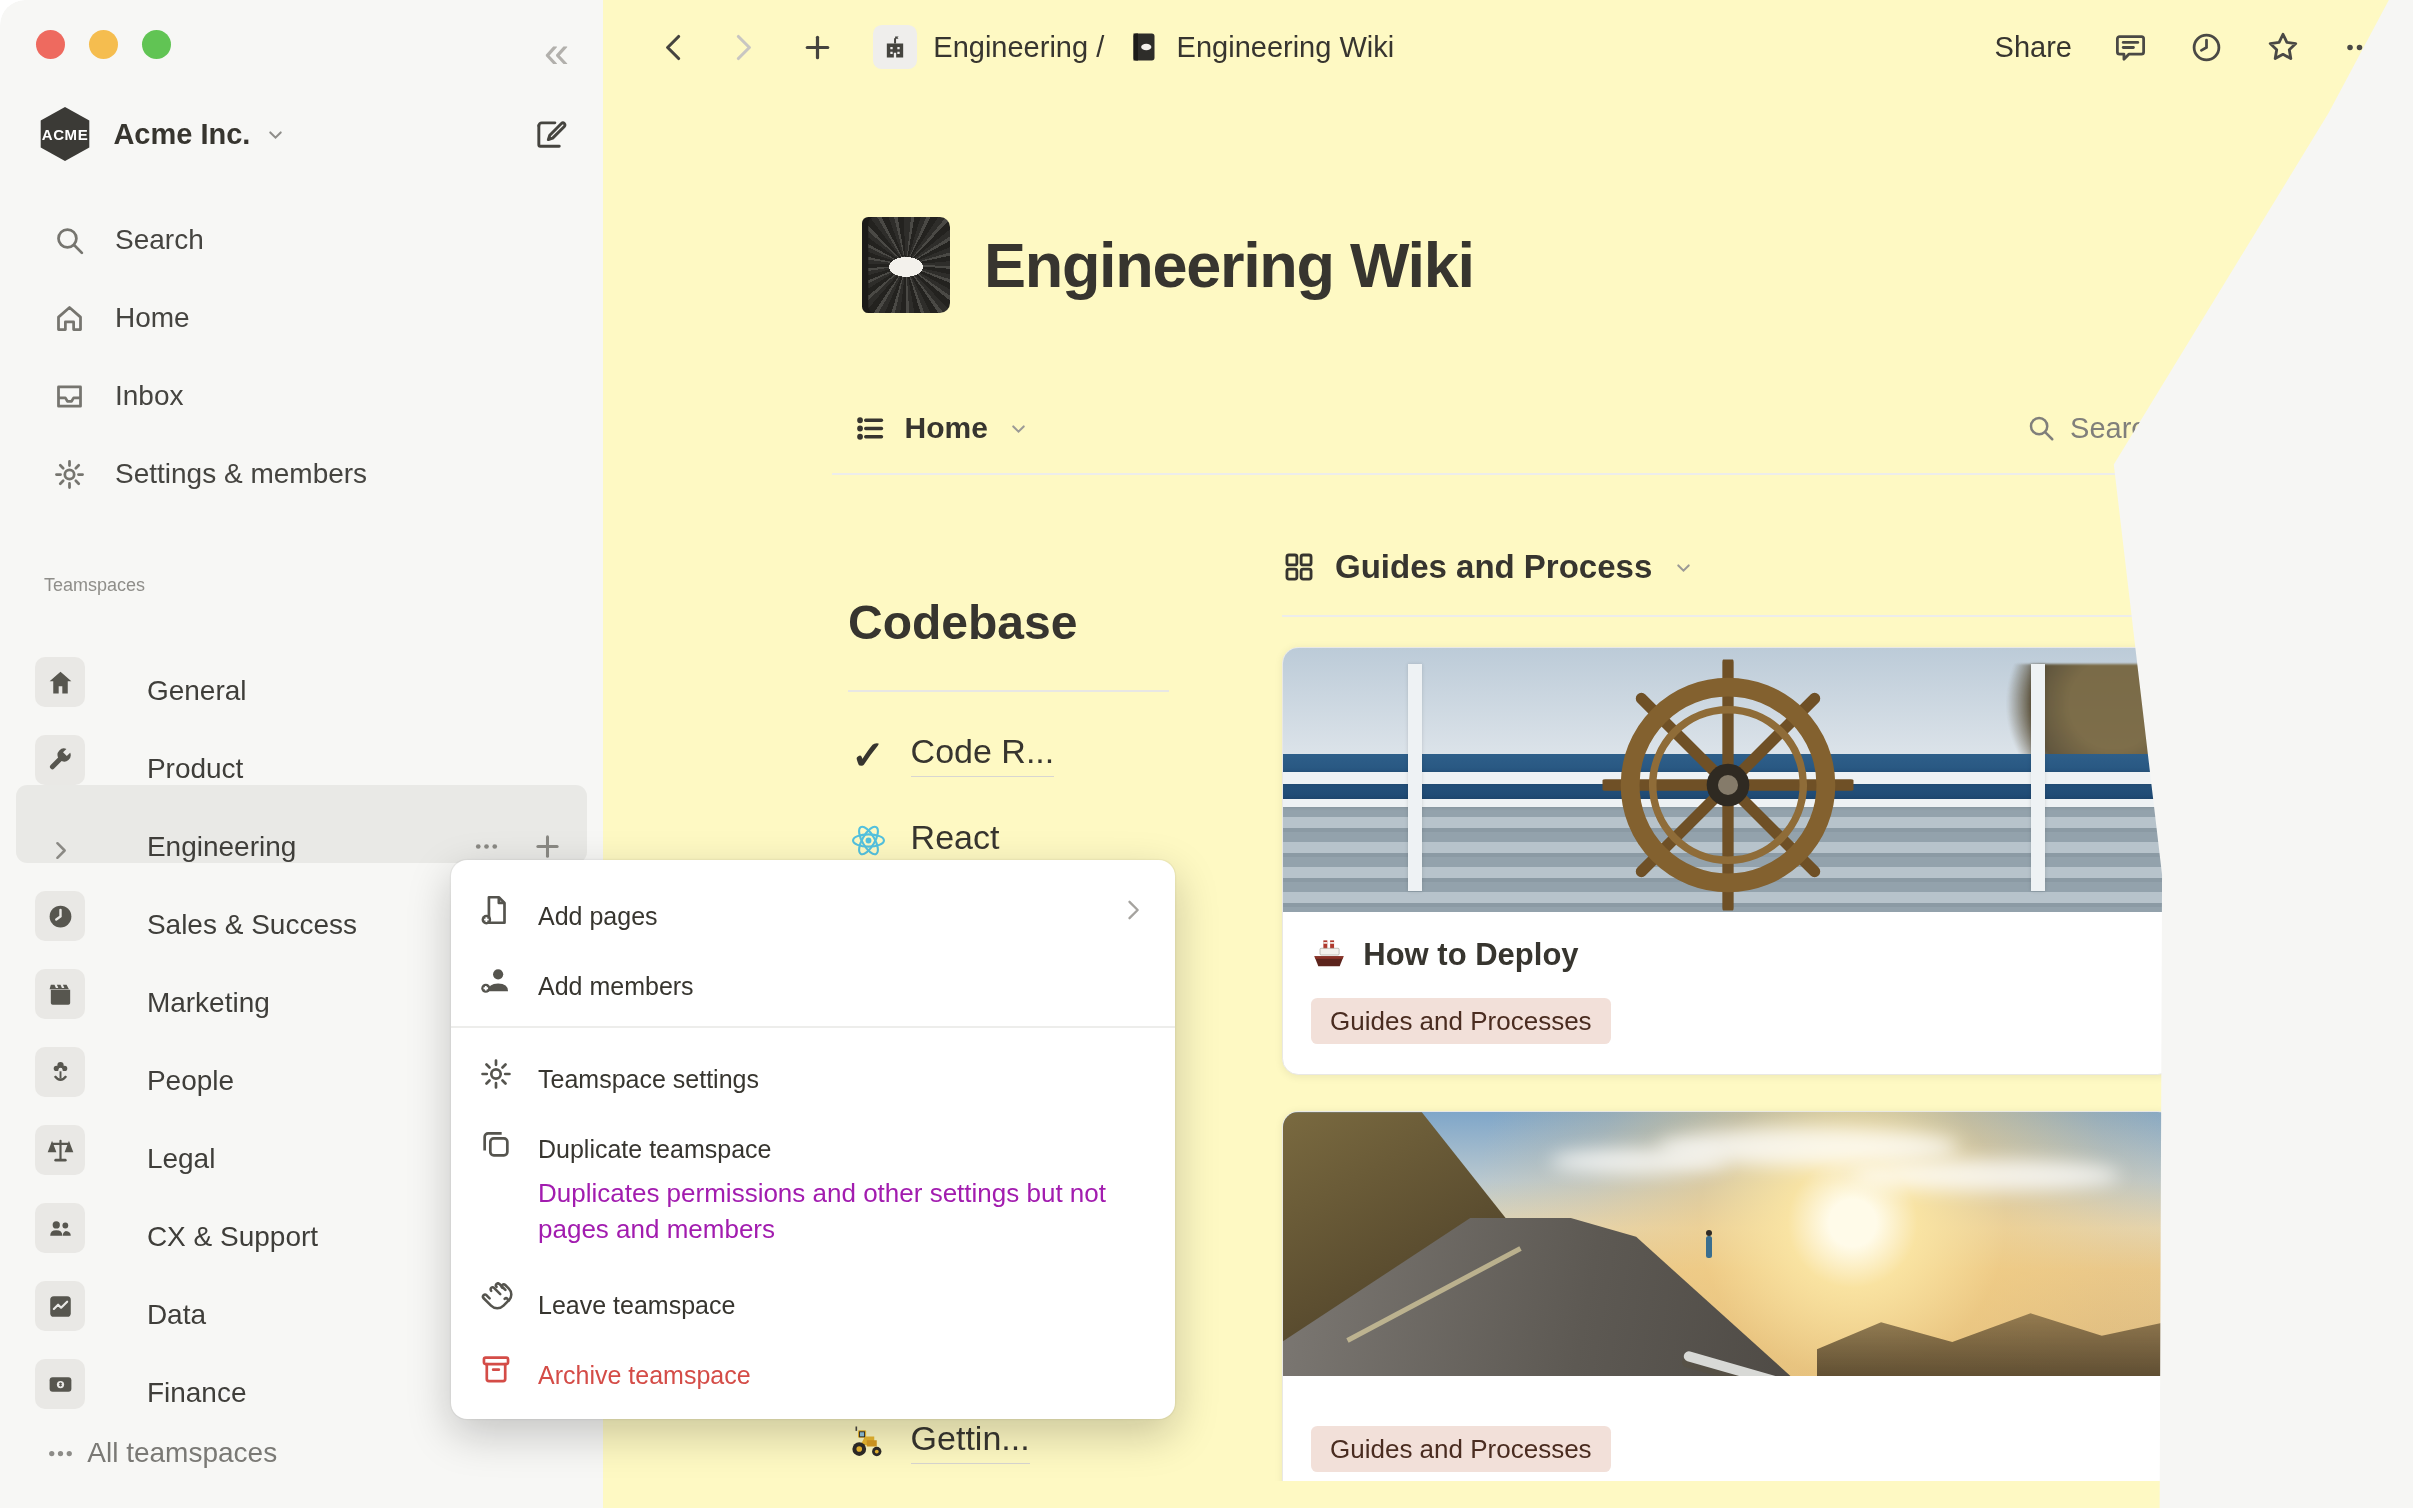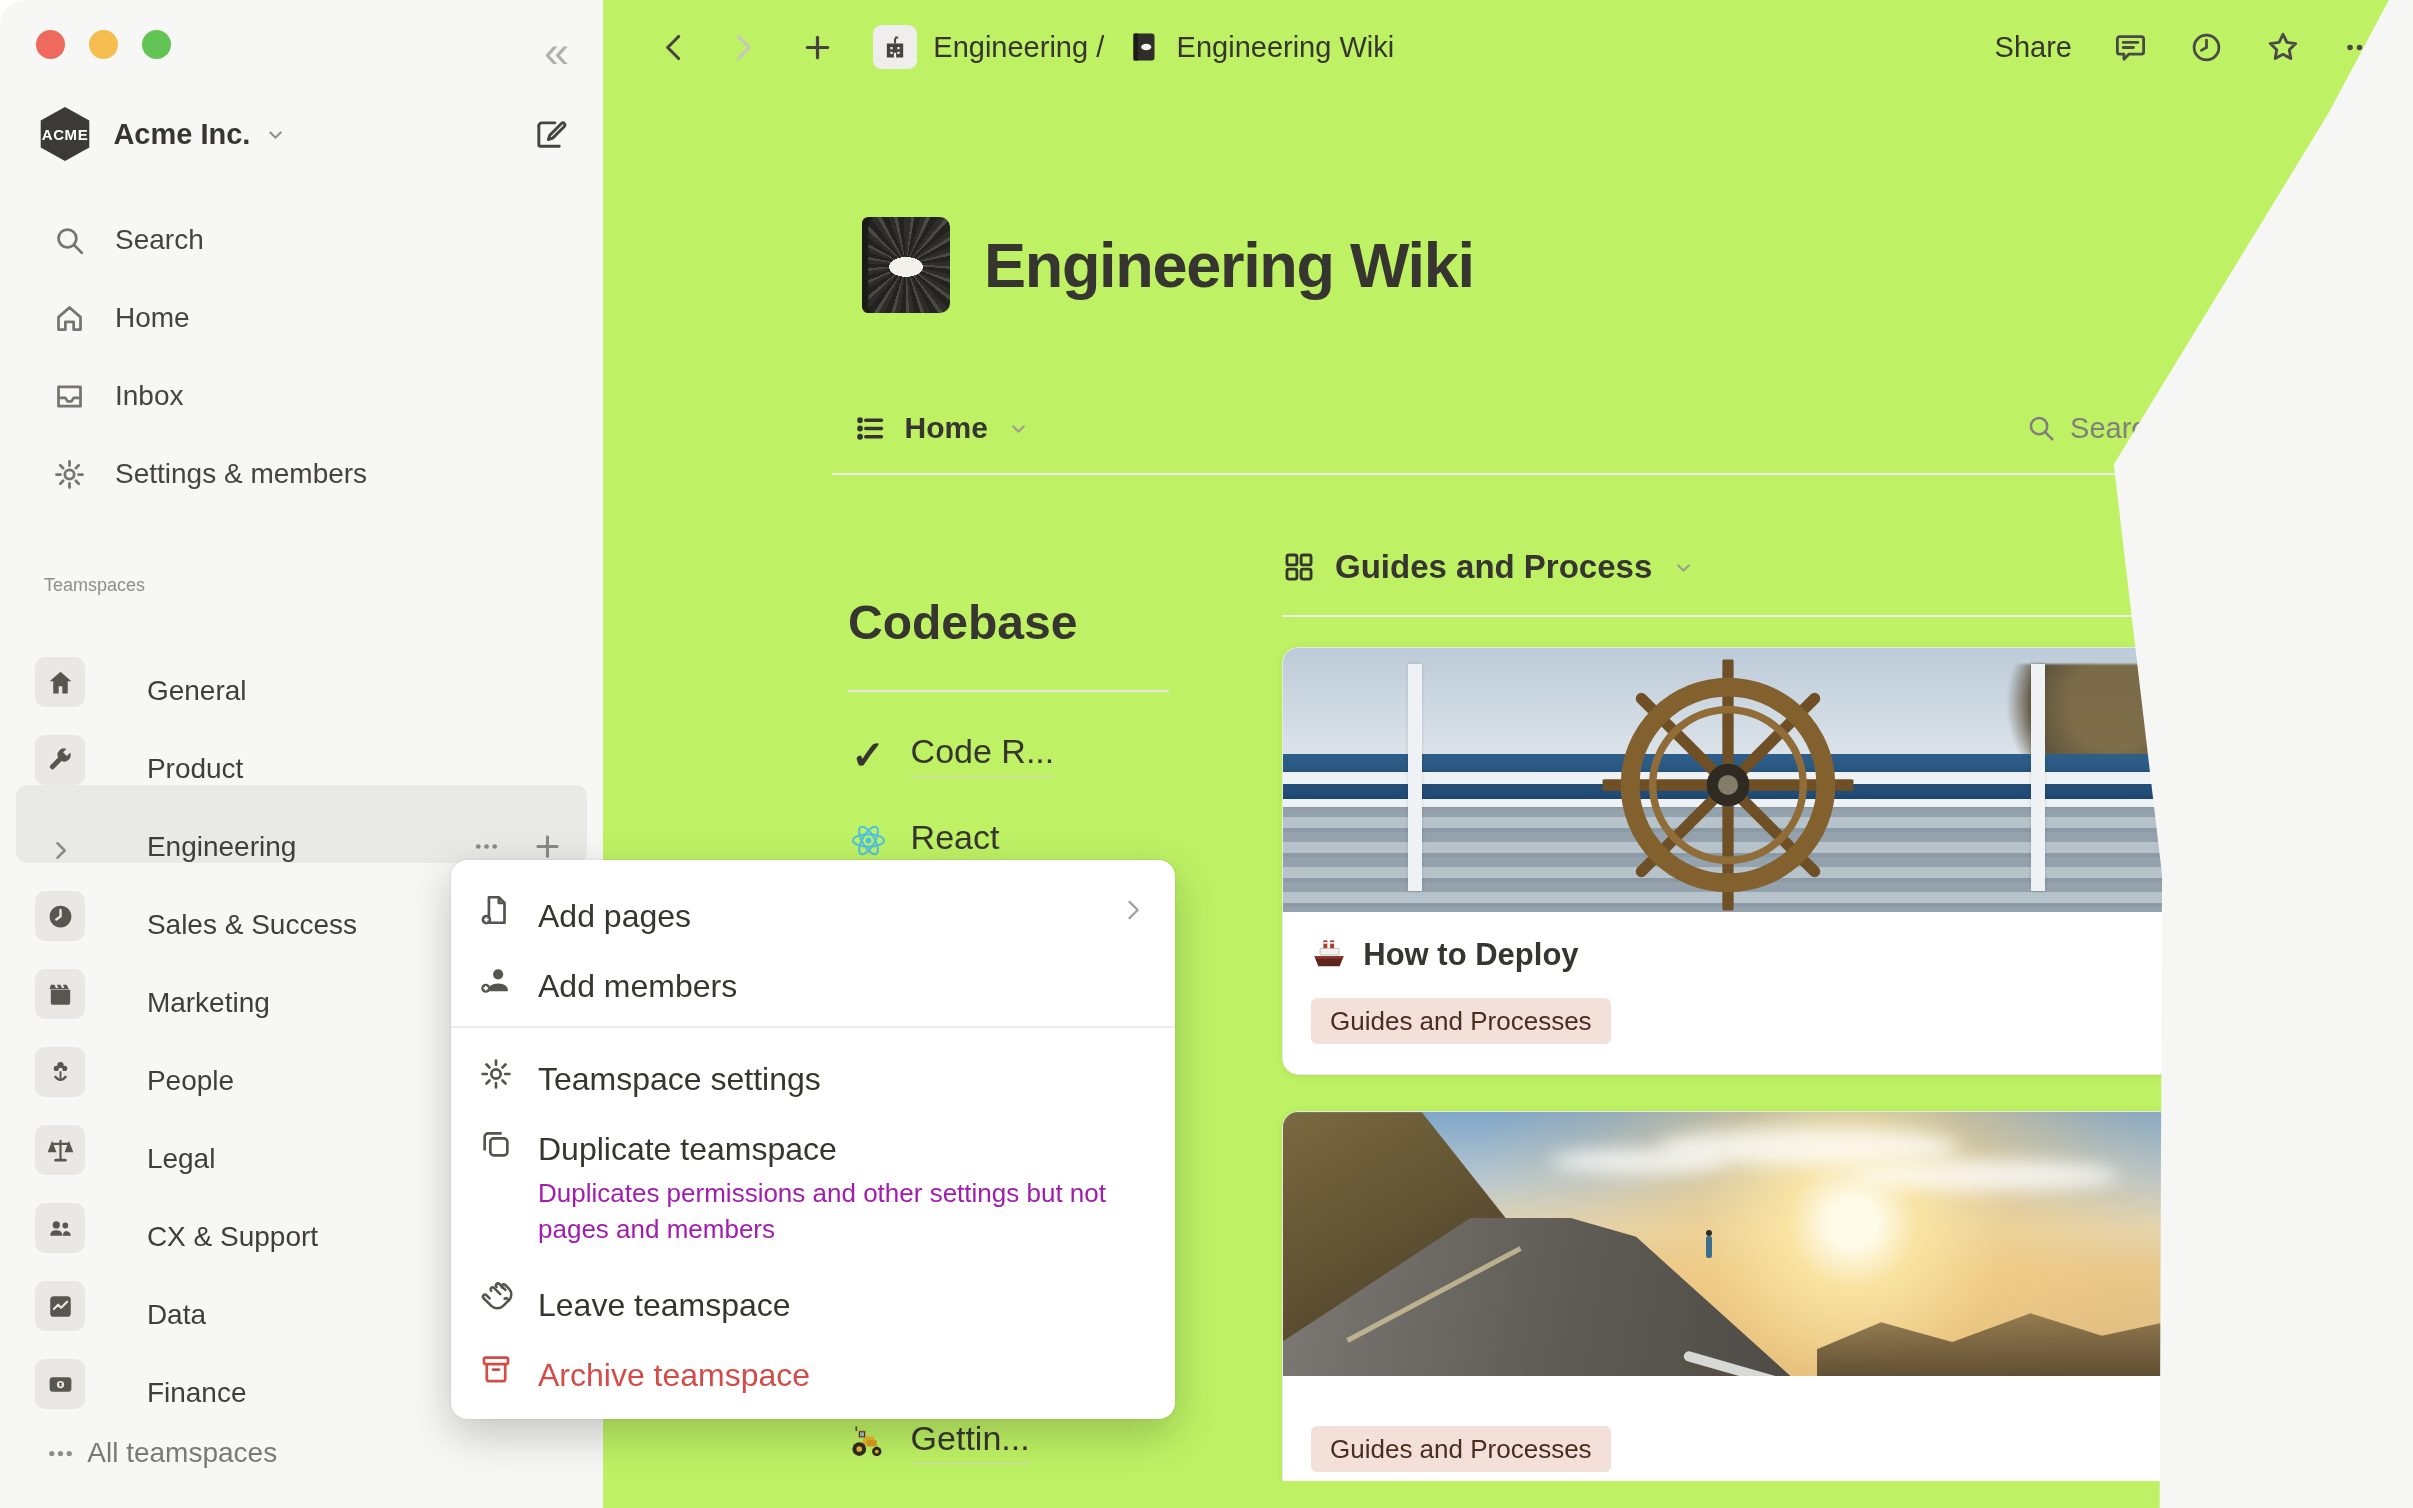--- a/index.html
+++ b/index.html
@@ -29,21 +29,21 @@
   .ts-row.active{background:#e9e9e6;}
   .ts-iconbox{width:50px;height:50px;border-radius:10px;background:#e9e8e5;display:flex;align-items:center;justify-content:center;color:#57564f;flex:0 0 50px;}
   .ts-row.active .ts-slot{width:50px;display:flex;align-items:center;justify-content:center;color:#8a8984;flex:0 0 50px;}
   .ts-label{margin-left:17.6px;font-size:28px;font-weight:500;color:#3f3e3a;}
   .ts-controls{margin-left:auto;display:flex;align-items:center;gap:28px;color:#8a8984;}
   .footer-row{position:absolute;top:1414px;left:16.3px;right:16.3px;display:flex;align-items:center;height:78px;padding:0 22.6px 0 19px;cursor:pointer;}
   .footer-dots{width:50px;display:flex;justify-content:center;color:#8d8c88;flex:0 0 50px;}
   .footer-label{margin-left:2px;font-size:28px;font-weight:500;color:#7a7975;}
 
   
-  .main{position:absolute;left:603px;top:0;right:0;bottom:0;background:#bef264;}
+  .main{position:absolute;left:603px;top:0;right:0;bottom:0;background:#fef9c3;}
   .topbar{display:flex;align-items:center;height:94px;padding:0 36px 0 55px;}
   .tb-ic{color:#45443f;cursor:pointer;}
   .tb-fwd{color:#c8c6c2;}
   .tb-plus{margin-left:41px;}
   .tb-building{margin-left:38px;width:44px;height:44px;border-radius:8.8px;background:#efeeec;display:flex;align-items:center;justify-content:center;color:#45443f;}
   .tb-bread{margin-left:16.3px;font-size:29px;color:#37352f;cursor:pointer;}
   .tb-nb{margin-left:21.4px;}
   .tb-bread2{margin-left:15px;font-size:29px;color:#37352f;cursor:pointer;}
   .tb-right{margin-left:auto;display:flex;align-items:center;gap:41px;}
   .share{font-size:29px;color:#37352f;cursor:pointer;}
@@ -121,21 +121,21 @@
     transform:rotate(16deg);transform-origin:left center;border-radius:5px;box-shadow:0 6.3px 0 rgba(90,80,60,.35);}
   .ir-line{position:absolute;left:6%;bottom:30%;width:22%;height:5px;background:#cfc49a;transform:rotate(-28deg);opacity:.8;}
   .ir-runner{position:absolute;left:47.5%;top:47%;width:6.3px;height:21.4px;background:#3a6e8f;border-radius:2.5px;}
   .ir-runner:before{content:"";position:absolute;top:-6.3px;left:0;width:6.3px;height:6.3px;border-radius:50%;background:#2e2a26;}
 
   
   .menu{position:absolute;left:451px;top:860px;width:724px;background:#ffffff;border-radius:16.3px;z-index:60;
     box-shadow:0 15px 44px rgba(15,15,15,.22), 0 0 0 1.3px rgba(15,15,15,.04);padding:15px 0;}
   .mi{display:flex;align-items:center;height:70px;padding:0 28px;gap:25px;cursor:pointer;}
   .mi .ic{color:#55544e;flex:0 0 34px;display:flex;justify-content:center;}
-  .mi-label{font-size:32px;color:#37352f;margin-top:12px;}
+  .mi-label{font-size:25px;color:#37352f;margin-top:12px;}
   .mi-chev{margin-left:auto;color:#a5a39f;}
   .menu-divider{height:1.3px;background:#ededeb;margin:11.3px 0;}
   .mi-desc{padding:0 44px 16.3px 87px;font-size:26px;line-height:1.4;color:#a21caf;margin-top:-3.8px;}
   .mi.danger .ic{color:#d44c47;}
   .mi.danger .mi-label{color:#d44c47;}
 
   
   .sheen{position:absolute;inset:0;z-index:40;pointer-events:none;background:#f6f6f4;
     clip-path:polygon(99% 0%,96.5% 7.5%,87.6% 30.8%,89.6% 58%,89.5% 100%,100% 100%,100% 0%);}
 </style>

